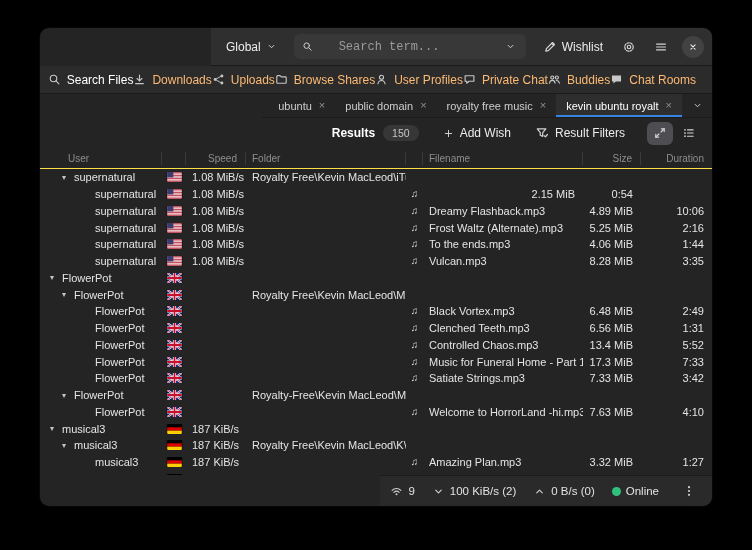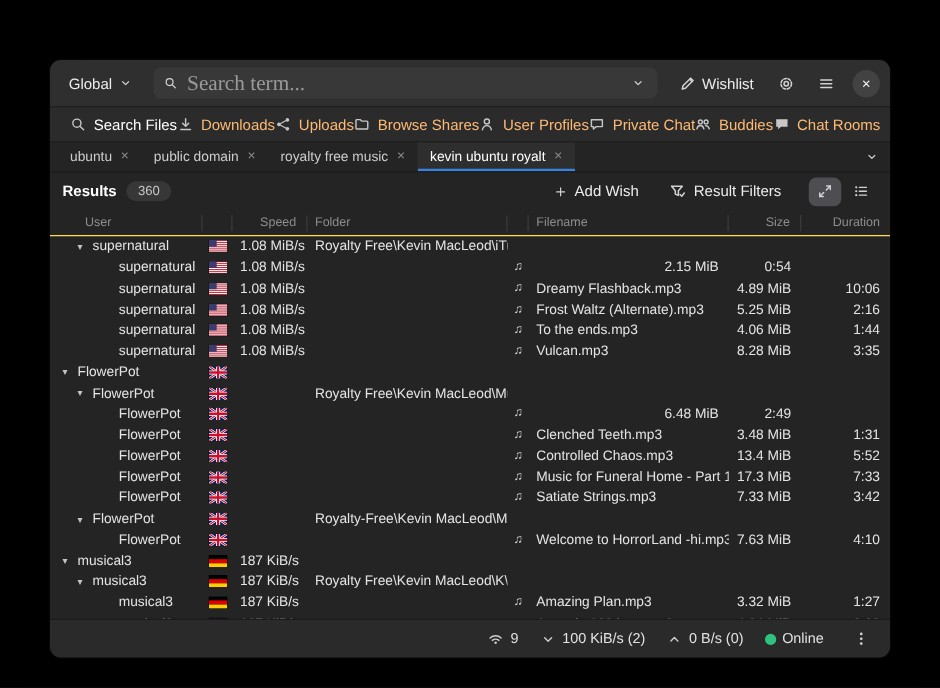--- a/index.html
+++ b/index.html
@@ -1,31 +1,31 @@
 <!DOCTYPE html>
 <html style="--accent: #3584e4; --online: #2ec27e;"><head>
 <meta charset="utf-8">
 <style>
   html,body{margin:0;padding:0;width:752px;height:550px;background:#000;overflow:hidden;
     font-family:"Liberation Sans","DejaVu Sans",sans-serif;-webkit-font-smoothing:antialiased;}
-  .window{position:absolute;left:40px;top:48px;width:672px;height:478px;border-radius:9px;
+  .window{position:absolute;left:40px;top:28px;width:672px;height:478px;border-radius:9px;
     background:#242424;overflow:hidden;display:flex;flex-direction:column;color:#e6e6e6;
-    box-shadow:0 2px 26px rgba(0,0,0,.85),0 0 0 1px #0b0b0b;}
+    box-shadow:0 2px 26px rgba(0,0,0,.85),0 0 0 1px #0b0b0b;align-items:flex-end;}
   .icon{display:inline-flex;width:14px;height:14px;color:#d2d2d2;flex:0 0 auto;}
   .icon svg{width:100%;height:100%;}
   .icon.small{width:11px;height:11px;}
   
   .headerbar{flex:0 0 37px;background:#2f2f2f;border-bottom:1px solid #1b1b1b;
     display:flex;align-items:center;padding:0 8px;gap:6px;}
   .btn{display:inline-flex;align-items:center;gap:5px;border-radius:6px;padding:4px 7px;
     color:#ededed;font-size:12px;white-space:nowrap;cursor:default;}
   .search-box{flex:1;display:flex;align-items:center;height:25px;background:#383838;
     border-radius:6px;padding:0 3px 0 8px;gap:6px;margin:0 4px;}
   .search-box input{flex:1;background:transparent;border:none;outline:none;color:#eee;
-    font-size:17px;font-family:Liberation Serif, serif;min-width:0;}
+    font-size:12px;font-family:Liberation Mono, monospace;min-width:0;margin-left:18px;}
   .search-box input::placeholder{color:#9b9b9b;}
   .search-dd{width:24px;height:21px;display:flex;align-items:center;justify-content:center;border-radius:4px;}
   .iconbtn{width:26px;height:24px;border-radius:6px;display:flex;align-items:center;justify-content:center;}
   .circle-btn{width:22px;height:22px;border-radius:50%;background:#424242;display:flex;
     align-items:center;justify-content:center;margin-left:2px;}
   .circle-btn .icon{width:12px;height:12px;color:#f0f0f0;}
   
   .toolbar{flex:0 0 27px;background:#2b2b2b;border-bottom:1px solid #1b1b1b;display:flex;
     align-items:center;justify-content:space-between;padding:0 16px;}
   .tool-item{display:flex;align-items:center;gap:6px;font-size:12px;color:#fdba74;white-space:nowrap;}
@@ -238,21 +238,21 @@
         <span class="icon small">
           <svg viewBox="0 0 16 16" fill="none" stroke="currentColor" stroke-width="1.4" stroke-linecap="round" stroke-linejoin="round">
             <path d="M4.6 6.4L8 9.8l3.4-3.4"></path>
           </svg>
         </span>
       </div>
     </div>
 
   <div class="results-bar">
     <span class="results-label">Results</span>
-    <span class="count-badge">360</span>
+    <span class="count-badge">150</span>
     <span class="rb-spacer"></span>
     <div class="flat-btn">
       <span class="icon small">
           <svg viewBox="0 0 16 16" fill="none" stroke="currentColor" stroke-width="1.4" stroke-linecap="round" stroke-linejoin="round">
             <path d="M8 3.4v9.2M3.4 8h9.2"></path>
           </svg>
         </span>
       <span>Add Wish</span>
     </div>
     <div class="flat-btn">
@@ -539,20 +539,21 @@
               <path d="M9.5 0v13M0 6.5h19" stroke="#fff" stroke-width="4.2"></path>
               <path d="M9.5 0v13M0 6.5h19" stroke="#C8102E" stroke-width="2.4"></path>
             </svg>
           </span>
         </div>
         <div class="cell right"></div>
         <div class="cell"></div>
         <div class="cell note-cell">
           <span>♫</span>
         </div>
+        <div class="cell">Black Vortex.mp3</div>
         <div class="cell right">6.48 MiB</div>
         <div class="cell right">2:49</div>
       </div>
       <div class="trow grid-cols">
         <div class="cell user-cell d2">
           <span class="expander"></span>
           <span>FlowerPot</span>
         </div>
         <div class="cell flag-cell">
           <span class="flag">
@@ -564,21 +565,21 @@
               <path d="M9.5 0v13M0 6.5h19" stroke="#C8102E" stroke-width="2.4"></path>
             </svg>
           </span>
         </div>
         <div class="cell right"></div>
         <div class="cell"></div>
         <div class="cell note-cell">
           <span>♫</span>
         </div>
         <div class="cell">Clenched Teeth.mp3</div>
-        <div class="cell right">3.48 MiB</div>
+        <div class="cell right">6.56 MiB</div>
         <div class="cell right">1:31</div>
       </div>
       <div class="trow grid-cols">
         <div class="cell user-cell d2">
           <span class="expander"></span>
           <span>FlowerPot</span>
         </div>
         <div class="cell flag-cell">
           <span class="flag">
             <svg viewBox="0 0 19 13">

